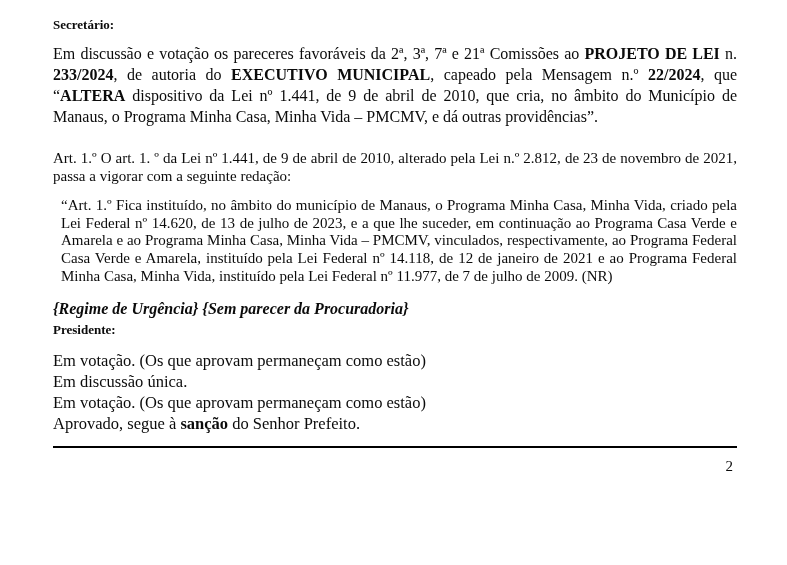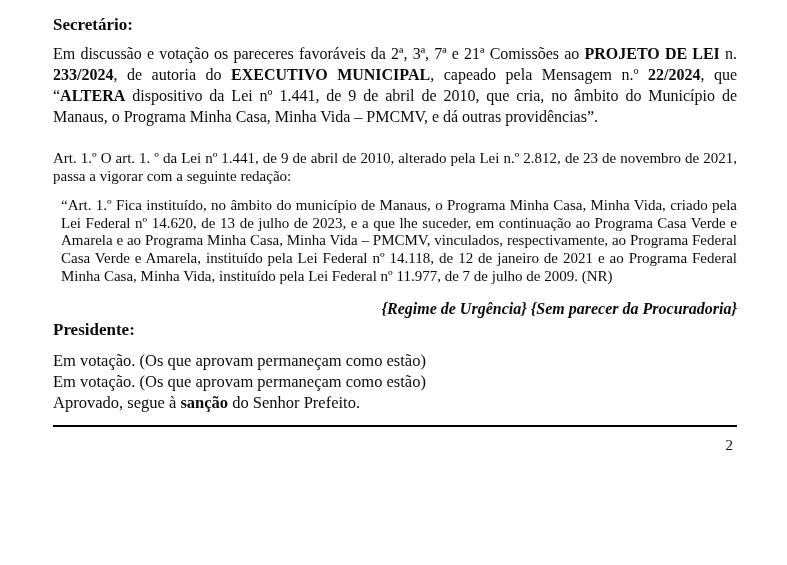--- a/index.html
+++ b/index.html
@@ -16,21 +16,21 @@
     box-sizing: border-box;
   }
   .page {
     box-sizing: border-box;
     width: 787px;
     height: 565px;
     padding: 14px 50px 0 53px;
     background: #ffffff;
   }
   .heading {
-    font-size: 17px;
+    font-size: 13px;
     font-weight: bold;
     line-height: 21px;
   }
   .para-large {
     margin: 8px 0 0 0;
     font-size: 16px;
     line-height: 21px;
     text-align: justify;
   }
   .para-small {
@@ -38,21 +38,21 @@
     line-height: 17.6px;
     text-align: justify;
   }
   .mt-article { margin: 23px 0 0 0; }
   .mt-quote   { margin: 12px 0 0 8px; }
   .urgency {
     margin-top: 13px;
     font-size: 16px;
     font-weight: bold;
     font-style: italic;
-    text-align: right;
+    text-align: left;
     line-height: 21px;
   }
   .proc-block { margin-top: 10px; }
   .proc-line {
     font-size: 16.5px;
     line-height: 21px;
   }
   .footer-rule {
     margin-top: 12px;
     border: none;
@@ -79,20 +79,21 @@
   <p class="para-small mt-article"><span>Art. 1.º O art. 1. º da Lei nº 1.441, de 9 de abril de 2010, alterado pela Lei n.º 2.812, de 23 de novembro de 2021, passa a vigorar com a seguinte redação:</span></p>
 
   <p class="para-small mt-quote"><span>“Art. 1.º Fica instituído, no âmbito do município de Manaus, o Programa Minha Casa, Minha Vida, criado pela Lei Federal nº 14.620, de 13 de julho de 2023, e a que lhe suceder, em continuação ao Programa Casa Verde e Amarela e ao Programa Minha Casa, Minha Vida – PMCMV, vinculados, respectivamente, ao Programa Federal Casa Verde e Amarela, instituído pela Lei Federal nº 14.118, de 12 de janeiro de 2021 e ao Programa Federal Minha Casa, Minha Vida, instituído pela Lei Federal nº 11.977, de 7 de julho de 2009. (NR)</span></p>
 
   <div class="urgency">{Regime de Urgência} {Sem parecer da Procuradoria}</div>
 
   <div class="heading">Presidente:</div>
 
   <div class="proc-block">
     <div class="proc-line"><span>Em votação. (Os que aprovam permaneçam como estão)</span></div>
+    <div class="proc-line"><span>Em discussão única.</span></div>
     <div class="proc-line"><span>Em votação. (Os que aprovam permaneçam como estão)</span></div>
     <div class="proc-line"><span>Aprovado, segue à </span><span style="font-weight: bold;">sanção</span><span> do Senhor Prefeito.</span></div>
   </div>
 
   <hr class="footer-rule">
 
   <div class="page-number">2</div>
 
 </div>
 

